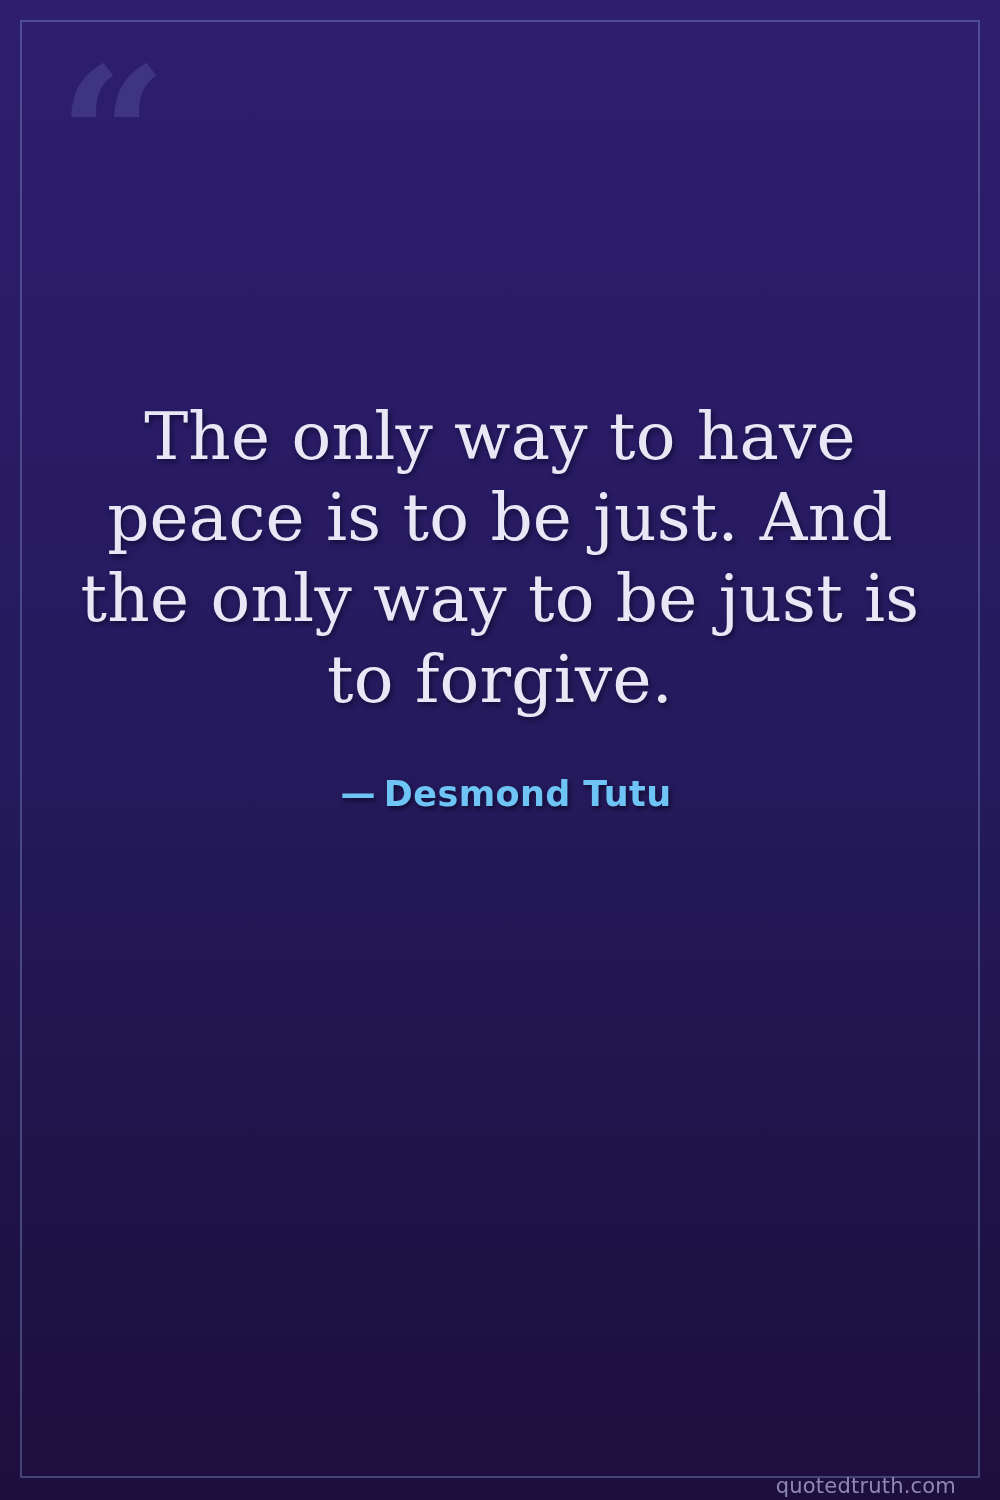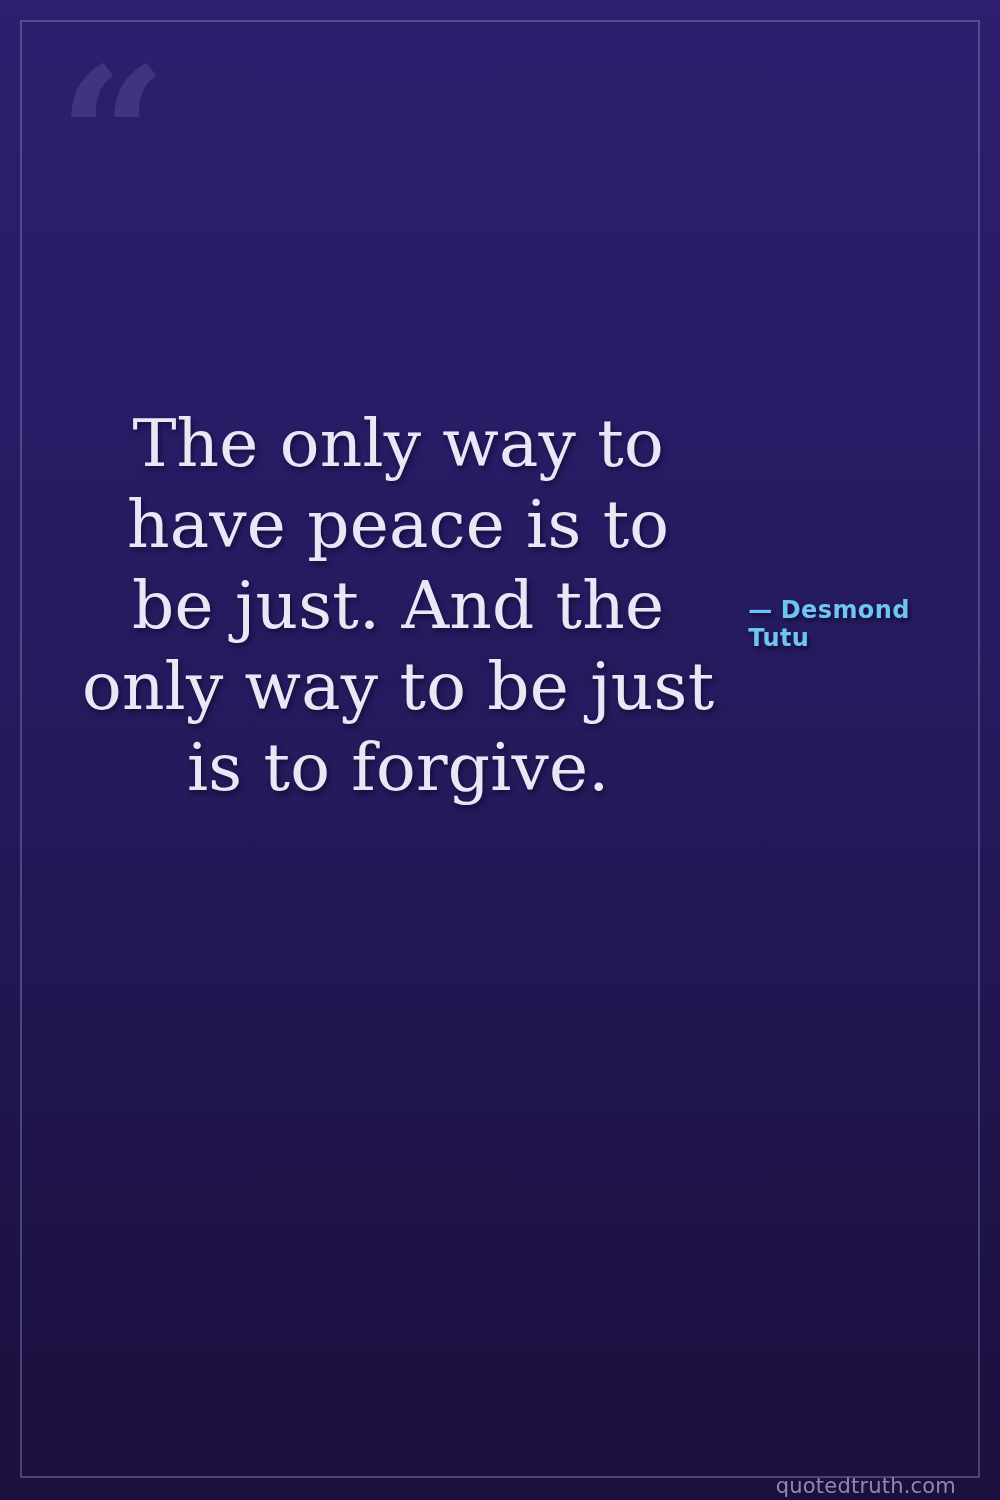--- a/index.html
+++ b/index.html
@@ -51,21 +51,21 @@
   }
 
   
   .content {
     position: absolute;
     left: 0;
     right: 0;
     top: 0;
     height: 1210px;
     display: flex;
-    flex-direction: row;
+    flex-direction: column;
     align-items: center;
     justify-content: center;
     padding: 4px 76px;
     box-sizing: border-box;
     gap: 16px;
   }
 
   .quote-text {
     margin: 0;
     width: 100%;
@@ -76,21 +76,21 @@
     font-weight: 400;
     color: #e9e7f6;
     letter-spacing: 0.2px;
     text-shadow: 2px 3px 5px rgba(8, 4, 28, 0.55);
   }
 
   .attribution {
     margin: 38px 0 0 12px;
     text-align: left;
     font-family: "DejaVu Sans", "Liberation Sans", sans-serif;
-    font-size: 24px;
+    font-size: 35px;
     font-weight: 700;
     color: #6dc4f5;
     letter-spacing: 0.4px;
     text-shadow: 2px 3px 4px rgba(8, 4, 28, 0.6);
   }
 
   .attribution .dash {
     margin-right: 8px;
   }
 

